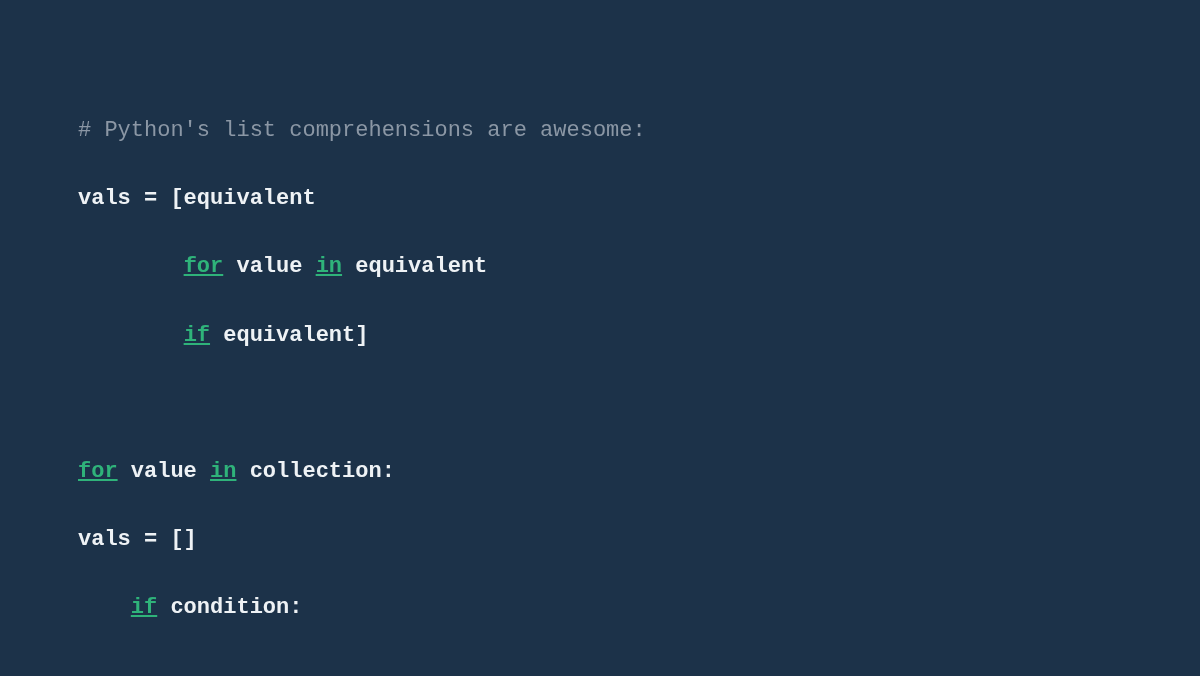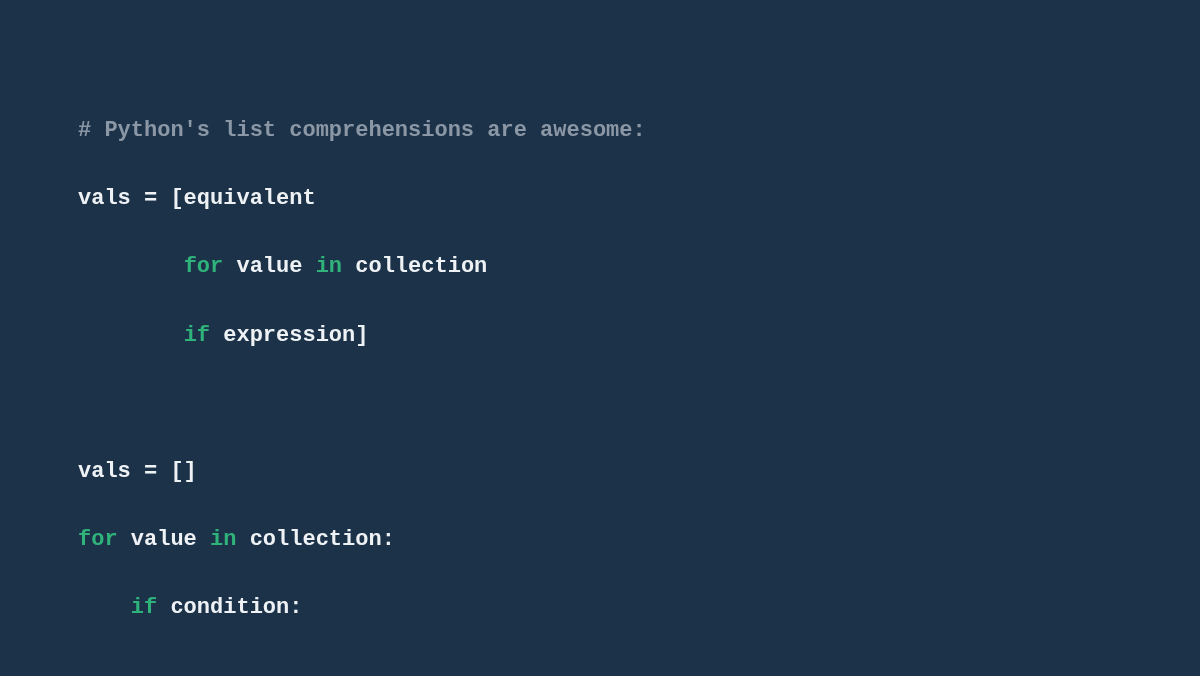--- a/index.html
+++ b/index.html
@@ -8,37 +8,37 @@
       width: 1200px;
       height: 676px;
       font-family: "SF Mono", "Monaco", "Menlo", "Consolas", "Courier New", monospace;
       font-size: 22px;
       font-weight: bold;
       line-height: 1.55;
       padding: 80px 78px 0 78px;
       overflow: hidden;
     }
     .code { white-space: pre; }
-    .comment { color: #8b97a5; font-weight: bold; }
+    .comment { color: #8b97a5; font-weight: normal; }
     .white   { color: #eef2f5; margin-top: 44px; }
     .punct   { color: #eef2f5; }
-    .keyword { color: #2fb37a; }
+    .keyword { color: #2fb37a; text-decoration: underline; }
     .blank   { height: 34px; }
   </style>
 </head>
 <body>
 
 <div class="code">
 <div><span class="comment"># Python's list comprehensions are awesome:</span></div>
 <div><span class="white">vals </span><span class="punct">=</span><span class="white"> [equivalent</span></div>
-<div><span class="white">        </span><span class="keyword">for</span><span class="white"> value </span><span class="keyword">in</span><span class="white"> collection</span></div>
-<div><span class="white">        </span><span class="keyword">if</span><span class="white"> expression]</span></div>
+<div><span class="white">        </span><span class="keyword">for</span><span class="white"> value </span><span class="keyword">in</span><span class="white"> equivalent</span></div>
+<div><span class="white">        </span><span class="keyword">if</span><span class="white"> equivalent]</span></div>
 <div class="blank"></div>
+<div><span class="keyword">for</span><span class="white"> value </span><span class="keyword">in</span><span class="white"> collection:</span></div>
 <div><span class="white">vals </span><span class="punct">=</span><span class="white"> []</span></div>
-<div><span class="keyword">for</span><span class="white"> value </span><span class="keyword">in</span><span class="white"> collection:</span></div>
 <div><span class="white">    </span><span class="keyword">if</span><span class="white"> condition:</span></div>
 
 
 
 
 
 
 
 
 </div>

